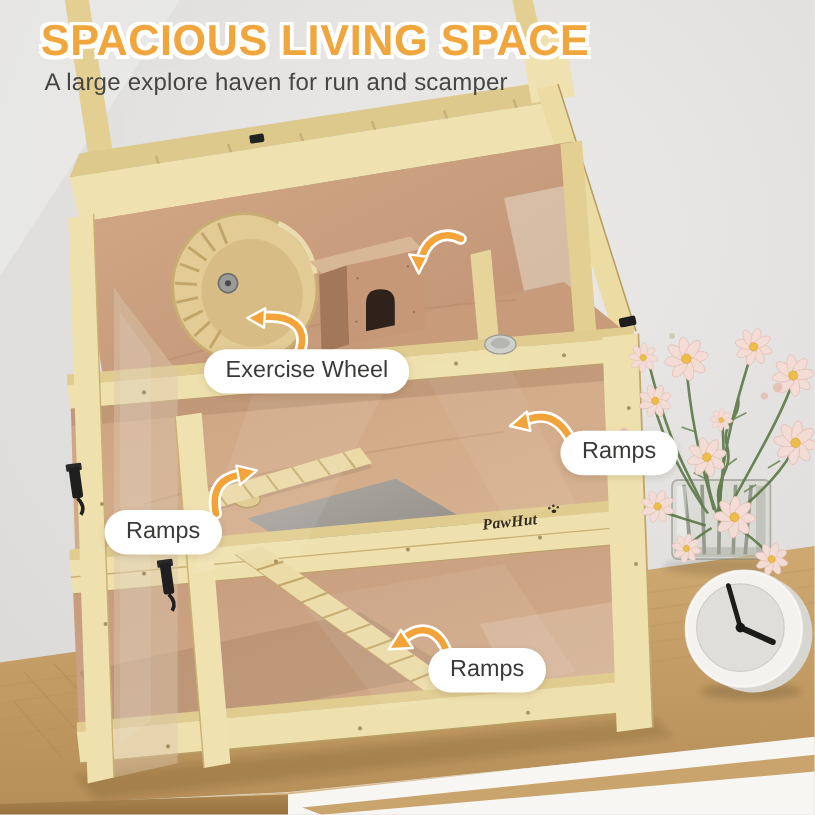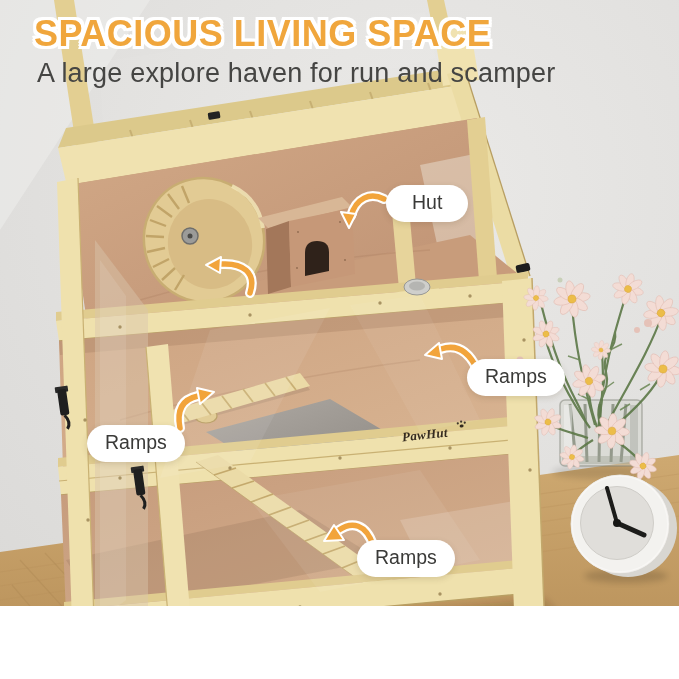--- a/index.html
+++ b/index.html
@@ -1,23 +1,23 @@
 <!DOCTYPE html>
 <html><head>
 <meta charset="utf-8">
 <style>
   html,body{margin:0;padding:0;background:#fff}
-  .stage{position:relative;width:679px;height:606px;overflow:hidden;background:#E4E3E1;
+  .stage{position:relative;width:679px;height:679px;overflow:hidden;background:#E4E3E1;
          font-family:"Liberation Sans",sans-serif}
   .scene{position:absolute;left:0;top:0}
   .title{position:absolute;left:34px;top:13px;font-size:36px;font-weight:700;letter-spacing:.5px;
          color:#F0A63C;white-space:nowrap;
          text-shadow:-3px -3px 0 #fff,3px -3px 0 #fff,-3px 3px 0 #fff,3px 3px 0 #fff,
                      -3px 0 0 #fff,3px 0 0 #fff,0 -3px 0 #fff,0 3px 0 #fff}
-  .subtitle{position:absolute;left:37px;top:58px;font-size:27px;color:#454543;
+  .subtitle{position:absolute;left:37px;top:58px;font-size:20px;color:#454543;
             letter-spacing:.2px;white-space:nowrap}
   .pill{position:absolute;background:#fff;color:#3A3A38;font-size:19.5px;line-height:1;
         padding:8px 18px 9px;border-radius:20px;box-shadow:0 2px 6px rgba(80,60,30,.16);
         white-space:nowrap}
   #pill-hut{left:386px;top:185px;padding:8px 26px 9px}
   #pill-wheel{left:170px;top:291px}
   #pill-ramps-upper{left:467px;top:359px}
   #pill-seesaw{left:87px;top:425px}
   #pill-ramps-lower{left:357px;top:540px}
   .logo{position:absolute;left:402px;top:427px;font-family:"Liberation Serif",serif;
@@ -334,19 +334,19 @@
       <path d="M373,545 C366,524 352,521 339,530" stroke="#FFFFFF" stroke-width="10"></path>
       <path d="M373,545 C366,524 352,521 339,530" stroke="#F2A43B" stroke-width="5.5"></path>
       <polygon points="324,541 334,525 344,540" fill="#F2A43B" stroke="#FFFFFF" stroke-width="2" stroke-linejoin="round"></polygon>
     </g>
   </g>
 </svg>
 
   <div class="title">SPACIOUS LIVING SPACE</div>
   <div class="subtitle">A large explore haven for run and scamper</div>
 
-  <div class="pill" id="pill-hut">Hut</div>
+  <div class="pill" id="pill-wheel">Exercise Wheel</div>
   <div class="pill" id="pill-ramps-upper">Ramps</div>
   <div class="pill" id="pill-seesaw">Ramps</div>
   <div class="pill" id="pill-ramps-lower">Ramps</div>
 
   <div class="logo">PawHut</div>
 </div>
 
 </body></html>

